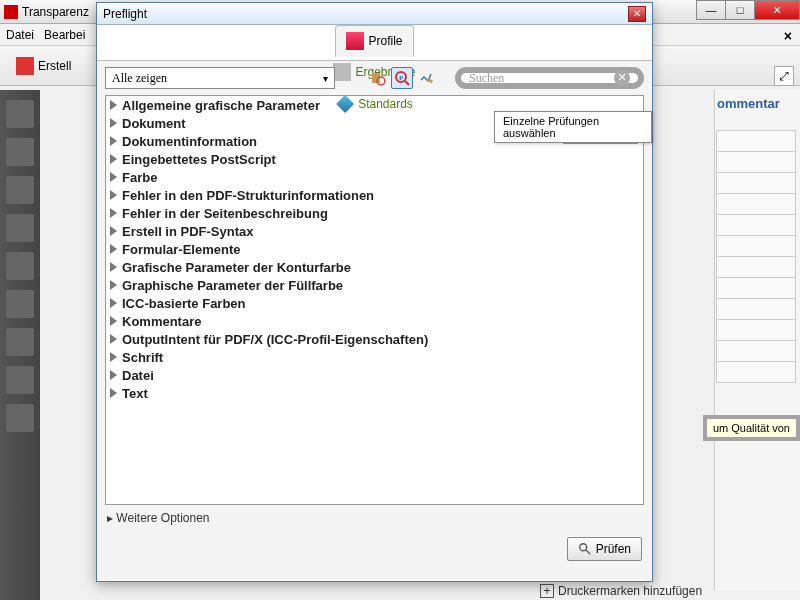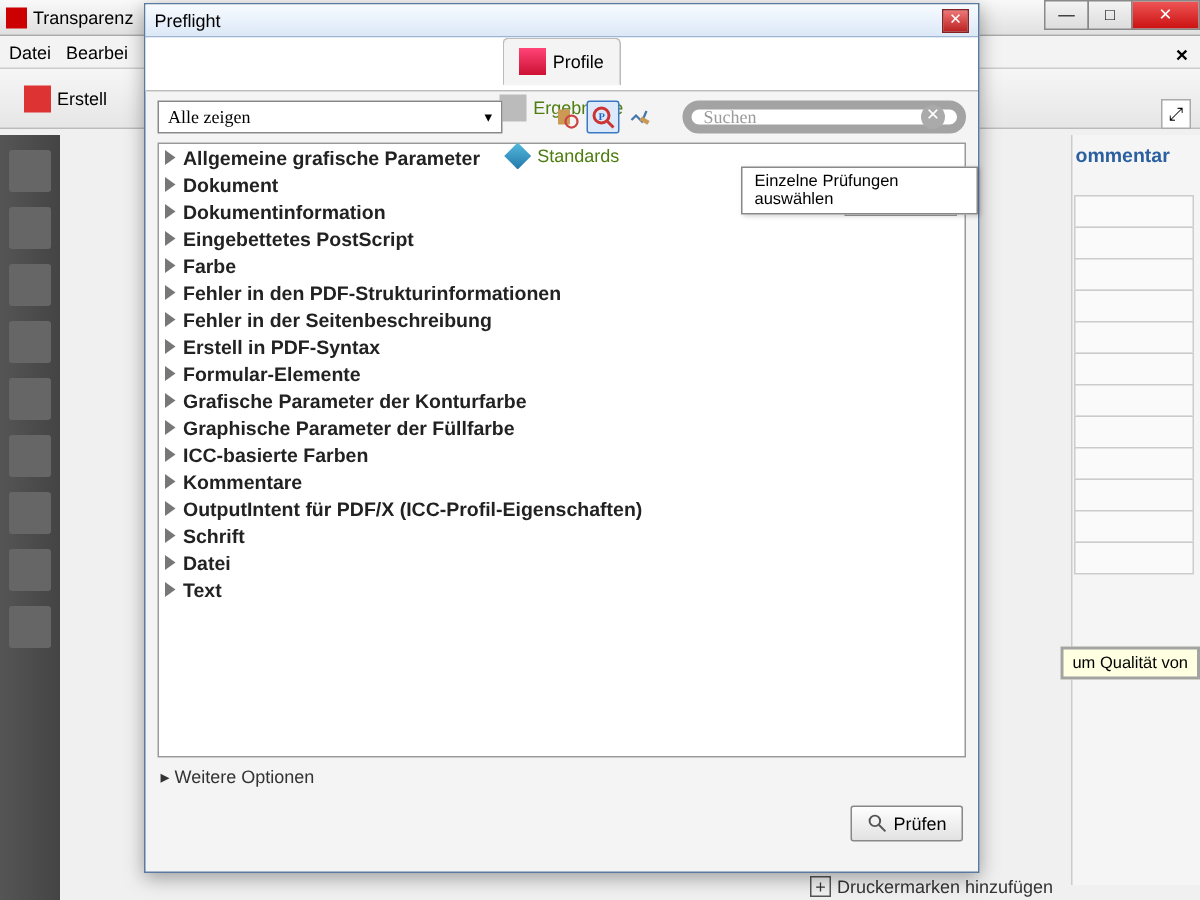--- a/index.html
+++ b/index.html
@@ -16,21 +16,21 @@
 .bg-menubar { height: 22px; background: #f3f3f3; border-bottom: 1px solid #ccc; display: flex; align-items: center; padding: 0 6px; gap: 10px; font-size: 12px; }
 .bg-x { position: absolute; right: 8px; top: 28px; font-size: 14px; font-weight: bold; }
 .bg-toolbar { height: 40px; background: linear-gradient(#f6f6f6,#e6e6e6); border-bottom: 1px solid #bbb; display: flex; align-items: center; padding: 0 10px; }
 .bg-toolbar .btn { display: flex; align-items: center; gap: 4px; padding: 4px 6px; }
 .bg-toolbar .ico { width: 18px; height: 18px; background: #d33; }
 .bg-sidepanel-right { position: absolute; top: 90px; right: 0; width: 86px; height: 500px; background: #f5f5f5; border-left: 1px solid #ccc; }
 .bg-sidepanel-right .hdr { font-size: 13px; font-weight: bold; color: #2a5fa0; padding: 6px 4px 6px 2px; }
 .bg-sidepanel-right .exp { position: absolute; top: -24px; right: 6px; width: 20px; height: 20px; border: 1px solid #aaa; background: #fff; text-align: center; line-height: 18px; }
 .bg-sidepanel-left { position: absolute; top: 90px; left: 0; width: 40px; height: 510px; background: linear-gradient(to right,#555,#444); }
 .bg-sidepanel-left .tool { width: 28px; height: 28px; margin: 10px auto; background: #666; border-radius: 2px; }
-.bg-tooltip { position: absolute; right: 0; top: 415px; background: #ffffe1; border: 2px solid #a3a3a3; padding: 3px 6px; font-size: 11px; margin-top: 16px; }
+.bg-tooltip { position: absolute; right: 0; top: 415px; background: #ffffe1; border: 4px solid #a3a3a3; padding: 3px 6px; font-size: 11px; }
 .bg-bottom { position: absolute; bottom: 2px; left: 540px; display: flex; align-items: center; gap: 4px; font-size: 12px; color: #333; }
 .bg-bottom .plus { width: 14px; height: 14px; border: 1px solid #555; text-align: center; line-height: 12px; }
 
 
 .dialog { position: absolute; top: 2px; left: 96px; width: 557px; height: 580px; background: #f4f4f4; border: 1px solid #5a7aa0; box-shadow: 0 3px 12px rgba(0,0,0,.35); }
 .dlg-titlebar { height: 22px; background: linear-gradient(#f7fbff,#dce8f7); border-bottom: 1px solid #9db5d3; display: flex; align-items: center; padding: 0 6px; }
 .dlg-titlebar .title { font-size: 12px; flex: 1; }
 .dlg-close { width: 18px; height: 16px; background: linear-gradient(#e77,#b22); color: #fff; text-align: center; line-height: 14px; font-size: 10px; border: 1px solid #822; }
 .dlg-tabs { display: flex; align-items: center; height: 36px; background: #fff; border-bottom: 1px solid #bbb; padding: 0 14px; flex-direction: column; }
 .dlg-tab { display: flex; align-items: center; gap: 4px; padding: 6px 10px; border: 1px solid transparent; border-radius: 4px 4px 0 0; font-size: 12px; color: #4d7c0f; }

